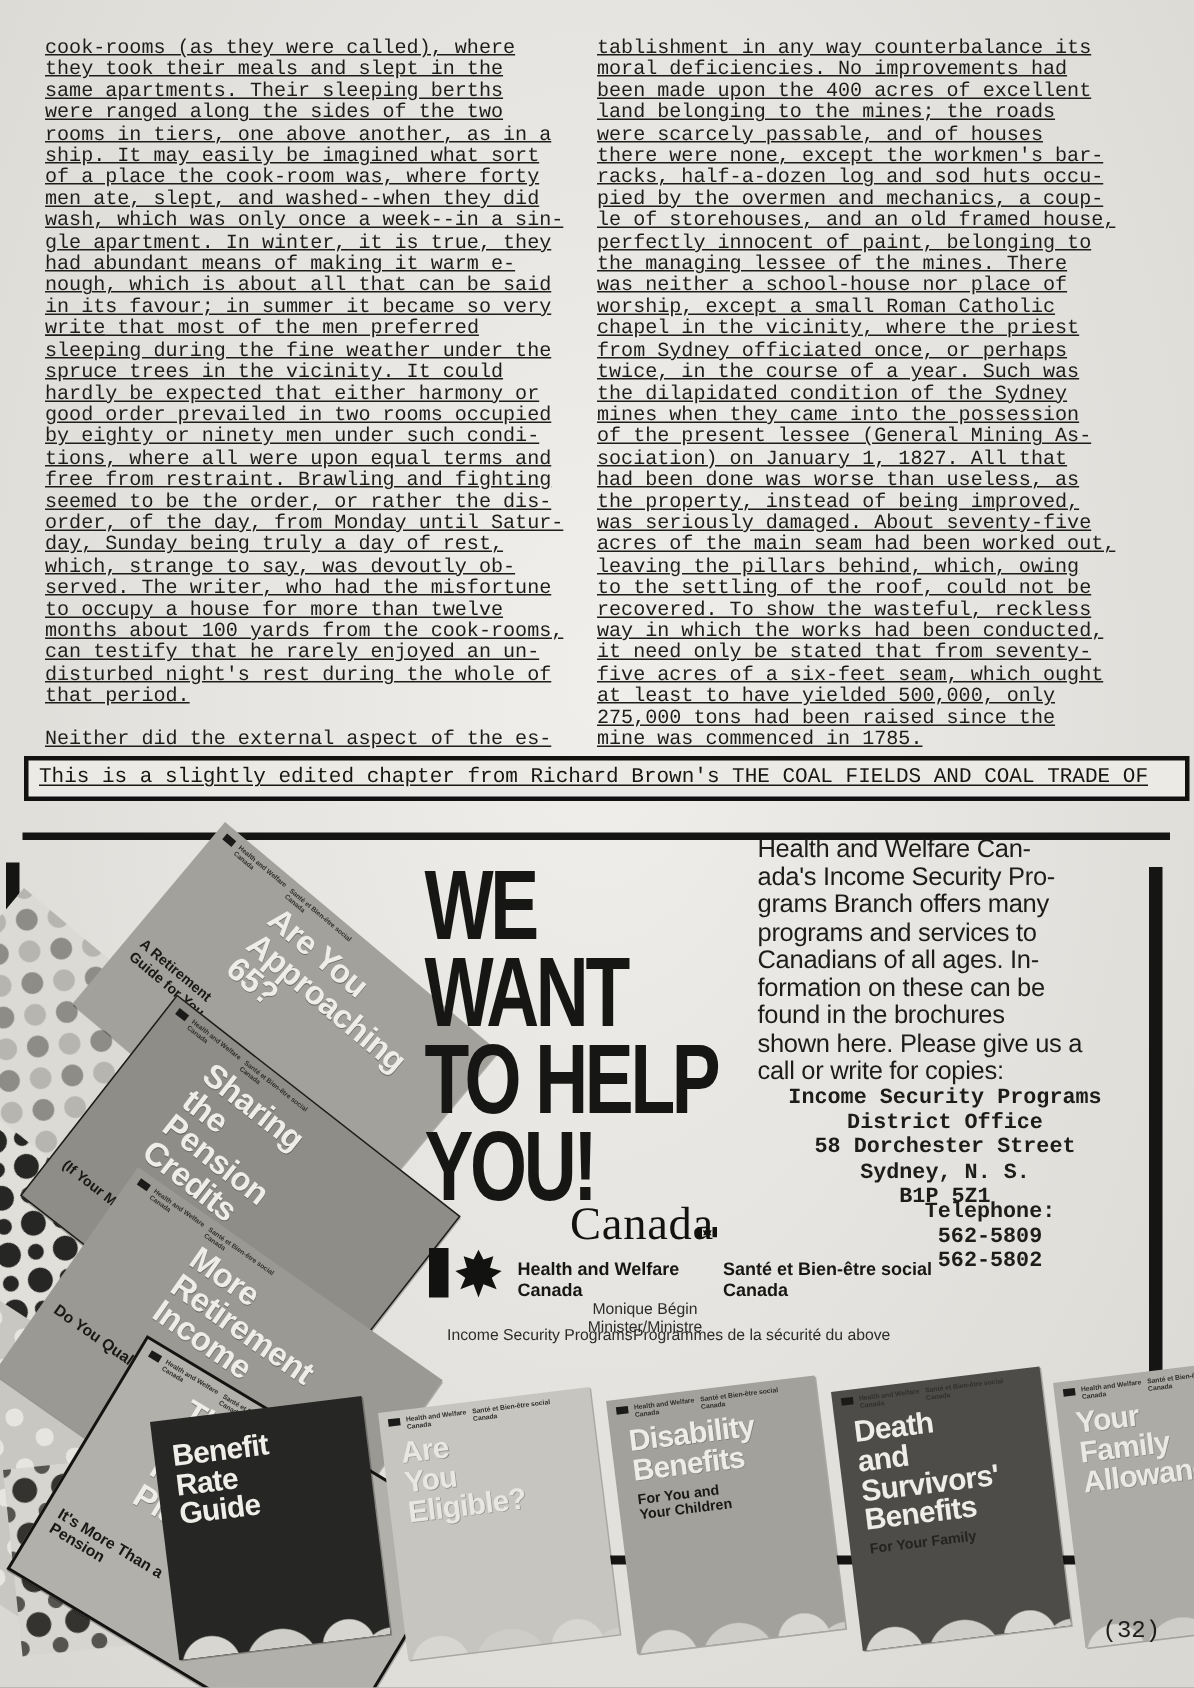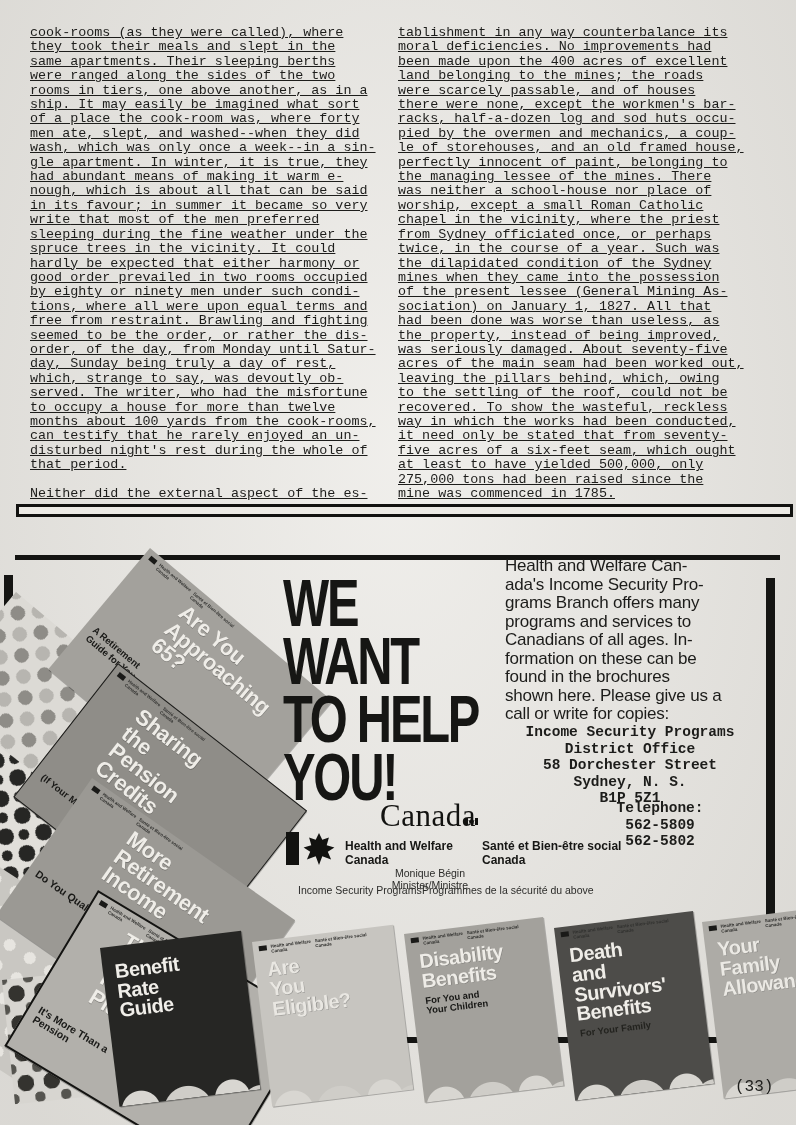--- a/index.html
+++ b/index.html
@@ -221,20 +221,21 @@
 to the settling of the roof, could not be
 recovered. To show the wasteful, reckless
 way in which the works had been conducted,
 it need only be stated that from seventy-
 five acres of a six-feet seam, which ought
 at least to have yielded 500,000, only
 275,000 tons had been raised since the
 mine was commenced in 1785.</span></div>
 
   <div class="note-box">
+    <div>This is a slightly edited chapter from Richard Brown's THE COAL FIELDS AND COAL TRADE OF</div>
   </div>
   <div class="rule-below-box"></div>
 
   <div class="bar-left"></div>
   <div class="bar-right"></div>
   <div class="rule-bottom"></div>
 
   <div class="pat pat-dots1"></div>
   <div class="pat pat-flowers"></div>
   <div class="pat pat-rings"></div>
@@ -402,15 +403,15 @@
 Canada</span>
       <span>Santé et Bien-être social
 Canada</span>
     </div>
     <div class="title">Your
 Family
 Allowances</div>
     <div class="blobs"></div>
   </div>
 
-  <div class="page-number">(33)</div>
+  <div class="page-number">(32)</div>
 
 </div>
 
 </body></html>

